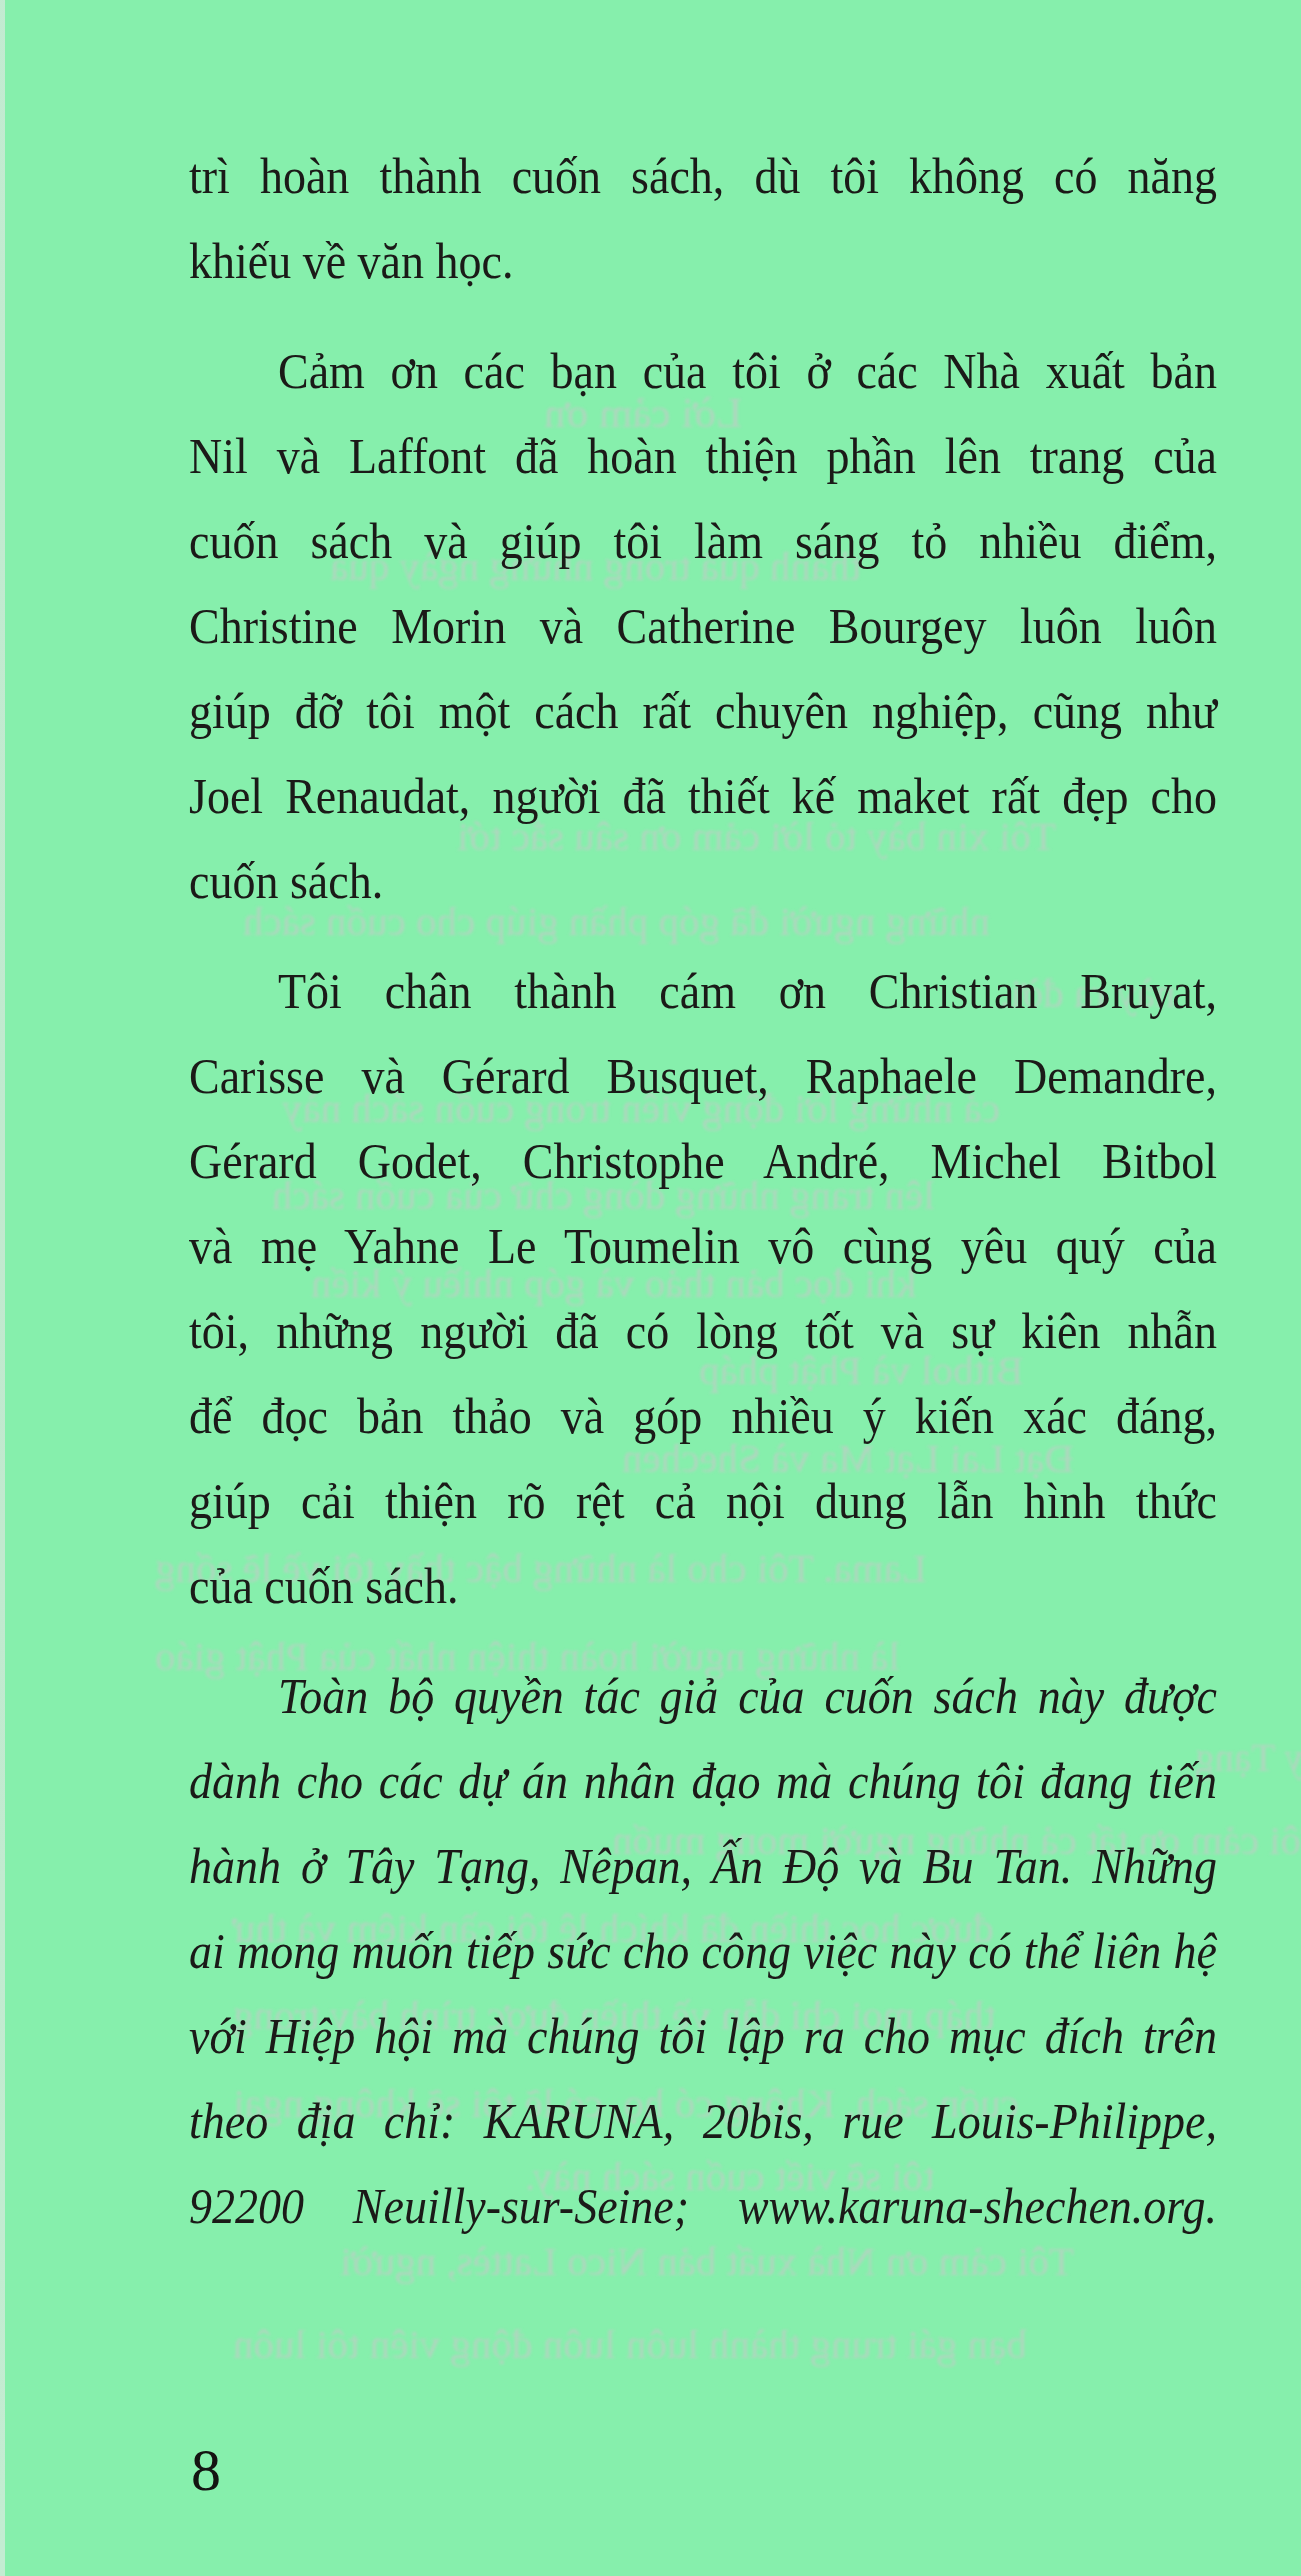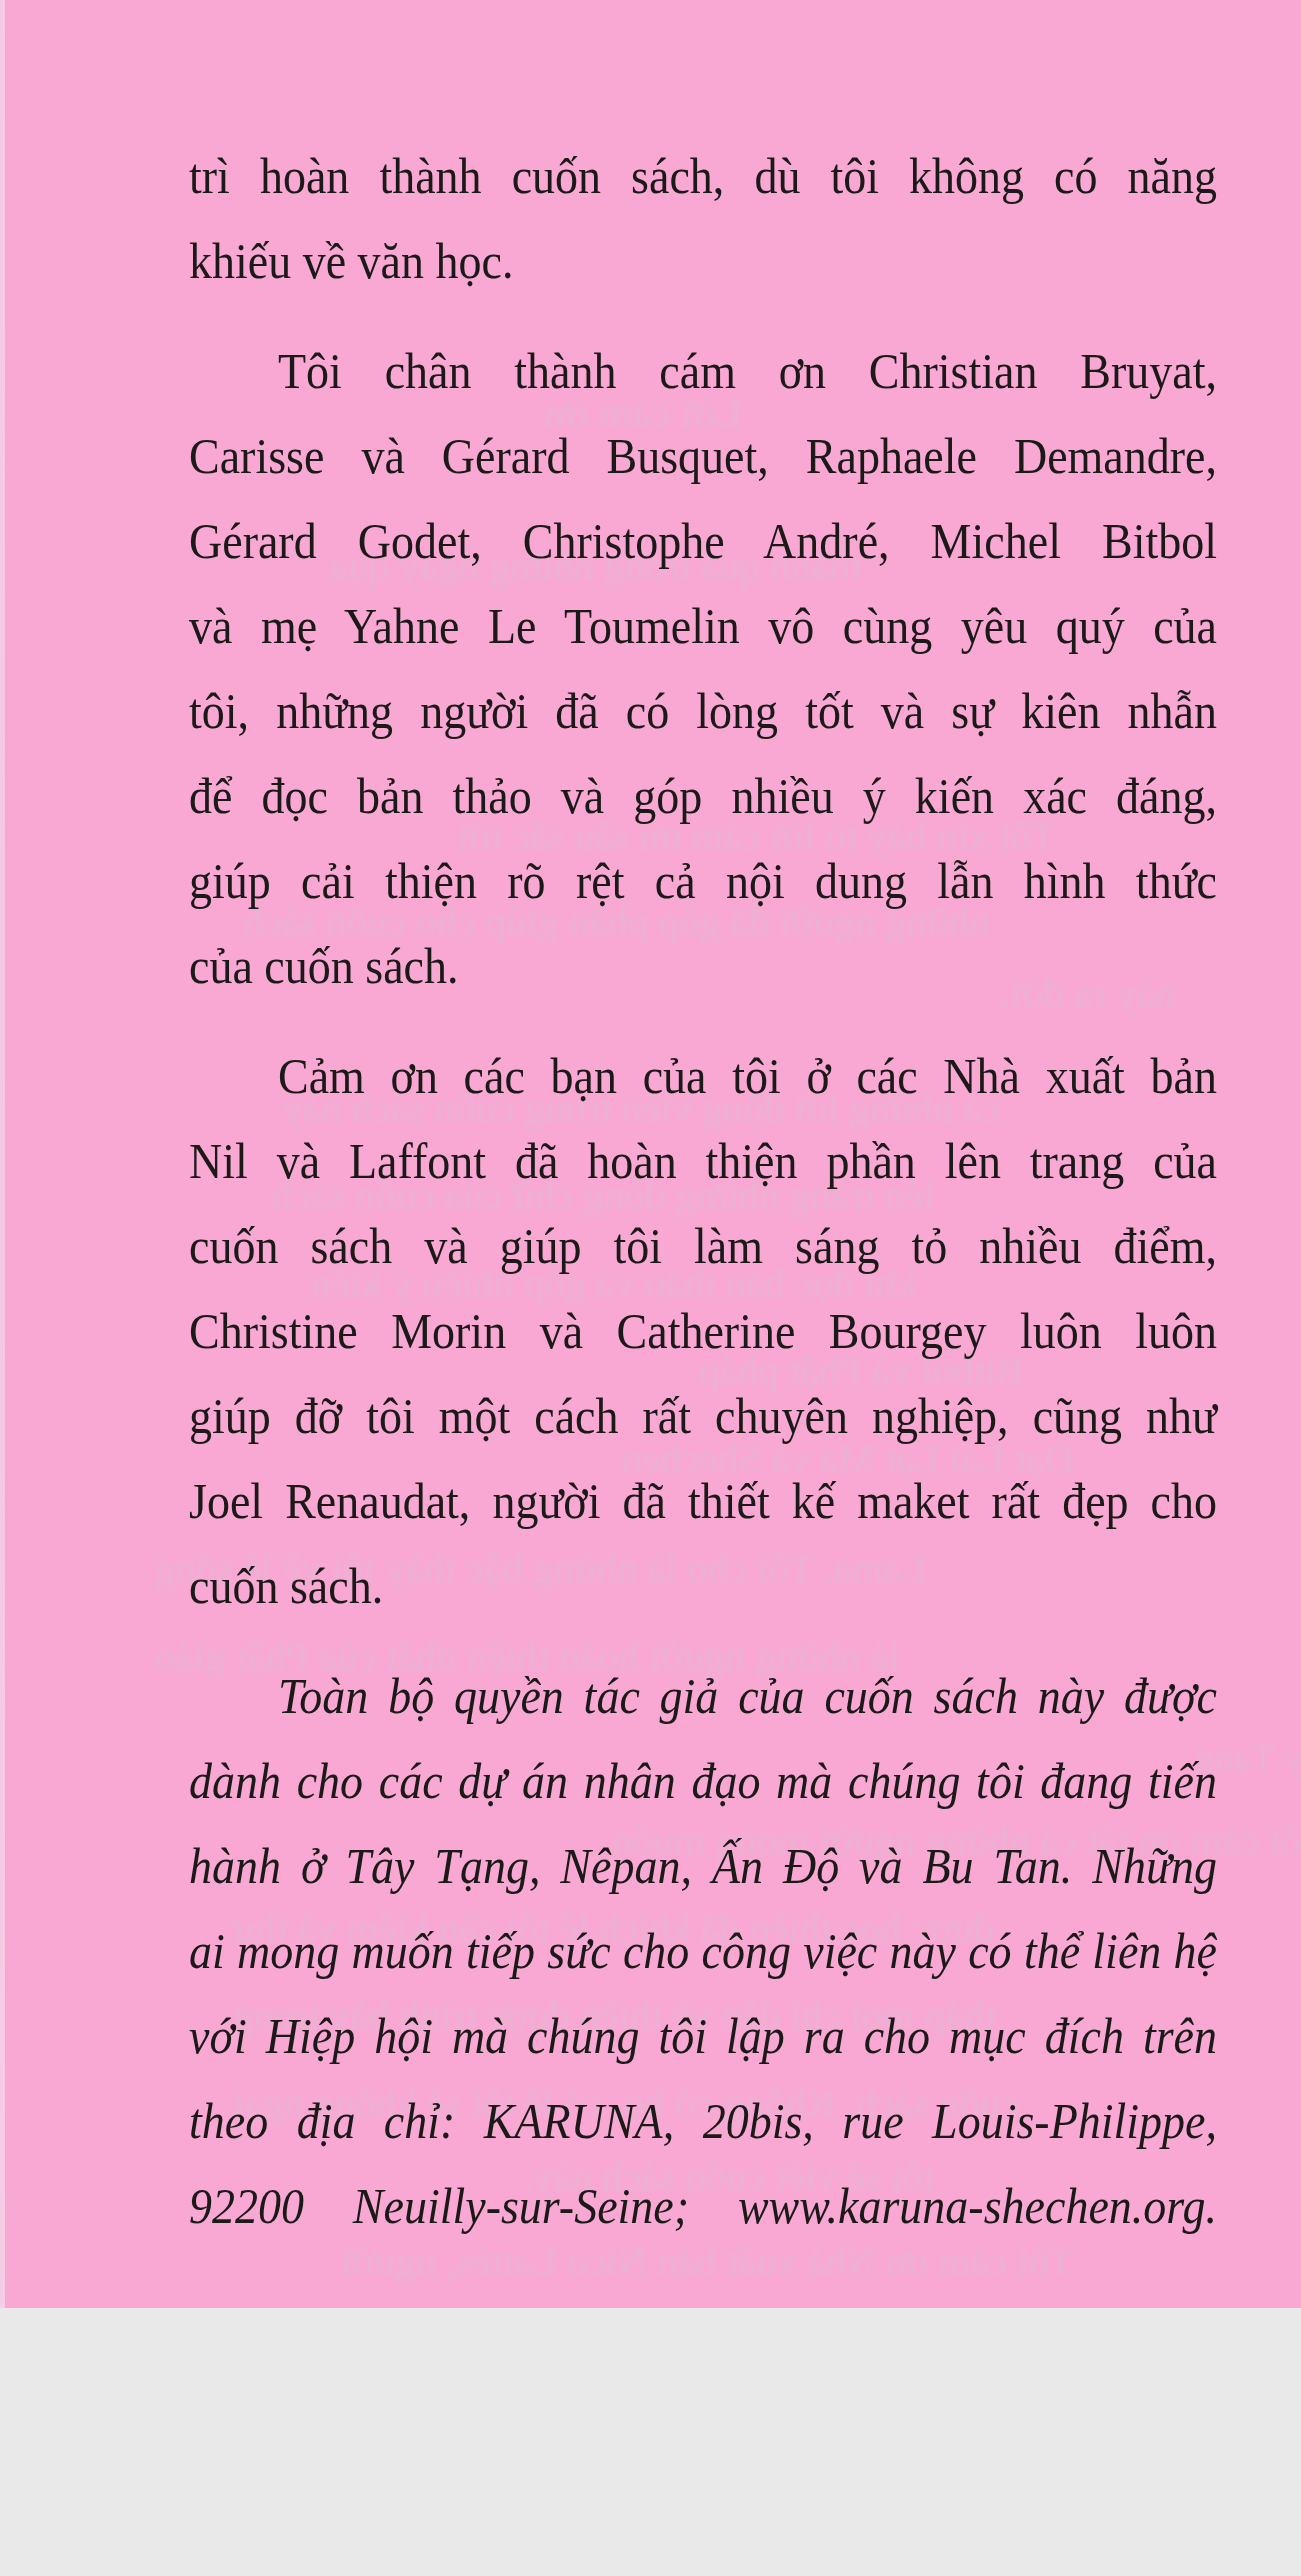--- a/index.html
+++ b/index.html
@@ -1,22 +1,22 @@
 <!DOCTYPE html>
 <html><head>
 <meta charset="utf-8">
 <style>
   html, body { margin: 0; padding: 0; }
   body { background: #e9e9e9; }
 
   .page {
     position: relative;
     width: 1302px;
-    height: 2308px;
-    background: #f9a8d4;
+    height: 2576px;
+    background: #86efac;
     overflow: hidden;
     font-family: "Liberation Serif", serif;
   }
 
   
   .edge-strip {
     position: absolute;
     left: 0; top: 0;
     width: 4.9px; height: 100%;
     background: linear-gradient(#f4e7ef, #f1e3eb 55%, #f5eaf1);
@@ -92,37 +92,37 @@
       <div class="bleed" style="top: 2239px; left: 340px; font-size: 41px; color: rgb(217, 190, 210);">Tôi cảm ơn Nhà xuất bản Nico Lattès, người</div>
       <div class="bleed" style="top: 2322px; left: 233px; font-size: 41px; color: rgb(217, 190, 210);">bạn gái trung thành luôn luôn động viên tôi luôn</div>
     </div>
 
   <main id="text-block" style="color: rgb(27, 26, 24);">
       <div class="paragraph">
         <div class="tline" style="">trì hoàn thành cuốn sách, dù tôi không có năng</div>
         <div class="tline last" style="">khiếu về văn học.</div>
       </div>
       <div class="paragraph">
+        <div class="tline indent" style="">Cảm ơn các bạn của tôi ở các Nhà xuất bản</div>
+        <div class="tline" style="">Nil và Laffont đã hoàn thiện phần lên trang của</div>
+        <div class="tline" style="">cuốn sách và giúp tôi làm sáng tỏ nhiều điểm,</div>
+        <div class="tline" style="">Christine Morin và Catherine Bourgey luôn luôn</div>
+        <div class="tline" style="">giúp đỡ tôi một cách rất chuyên nghiệp, cũng như</div>
+        <div class="tline" style="">Joel Renaudat, người đã thiết kế maket rất đẹp cho</div>
+        <div class="tline last" style="">cuốn sách.</div>
+      </div>
+      <div class="paragraph">
         <div class="tline indent" style="">Tôi chân thành cám ơn Christian Bruyat,</div>
         <div class="tline" style="">Carisse và Gérard Busquet, Raphaele Demandre,</div>
         <div class="tline" style="">Gérard Godet, Christophe André, Michel Bitbol</div>
         <div class="tline" style="">và mẹ Yahne Le Toumelin vô cùng yêu quý của</div>
         <div class="tline" style="">tôi, những người đã có lòng tốt và sự kiên nhẫn</div>
         <div class="tline" style="">để đọc bản thảo và góp nhiều ý kiến xác đáng,</div>
         <div class="tline" style="">giúp cải thiện rõ rệt cả nội dung lẫn hình thức</div>
         <div class="tline last" style="">của cuốn sách.</div>
-      </div>
-      <div class="paragraph">
-        <div class="tline indent" style="">Cảm ơn các bạn của tôi ở các Nhà xuất bản</div>
-        <div class="tline" style="">Nil và Laffont đã hoàn thiện phần lên trang của</div>
-        <div class="tline" style="">cuốn sách và giúp tôi làm sáng tỏ nhiều điểm,</div>
-        <div class="tline" style="">Christine Morin và Catherine Bourgey luôn luôn</div>
-        <div class="tline" style="">giúp đỡ tôi một cách rất chuyên nghiệp, cũng như</div>
-        <div class="tline" style="">Joel Renaudat, người đã thiết kế maket rất đẹp cho</div>
-        <div class="tline last" style="">cuốn sách.</div>
       </div>
       <div class="paragraph italic">
         <div class="tline indent" style="">Toàn bộ quyền tác giả của cuốn sách này được</div>
         <div class="tline" style="">dành cho các dự án nhân đạo mà chúng tôi đang tiến</div>
         <div class="tline" style="">hành ở Tây Tạng, Nêpan, Ấn Độ và Bu Tan. Những</div>
         <div class="tline" style="">ai mong muốn tiếp sức cho công việc này có thể liên hệ</div>
         <div class="tline" style="">với Hiệp hội mà chúng tôi lập ra cho mục đích trên</div>
         <div class="tline" style="">theo địa chỉ: KARUNA, 20bis, rue Louis-Philippe,</div>
         <div class="tline" style="">92200 Neuilly-sur-Seine; www.karuna-shechen.org.</div>
       </div>

